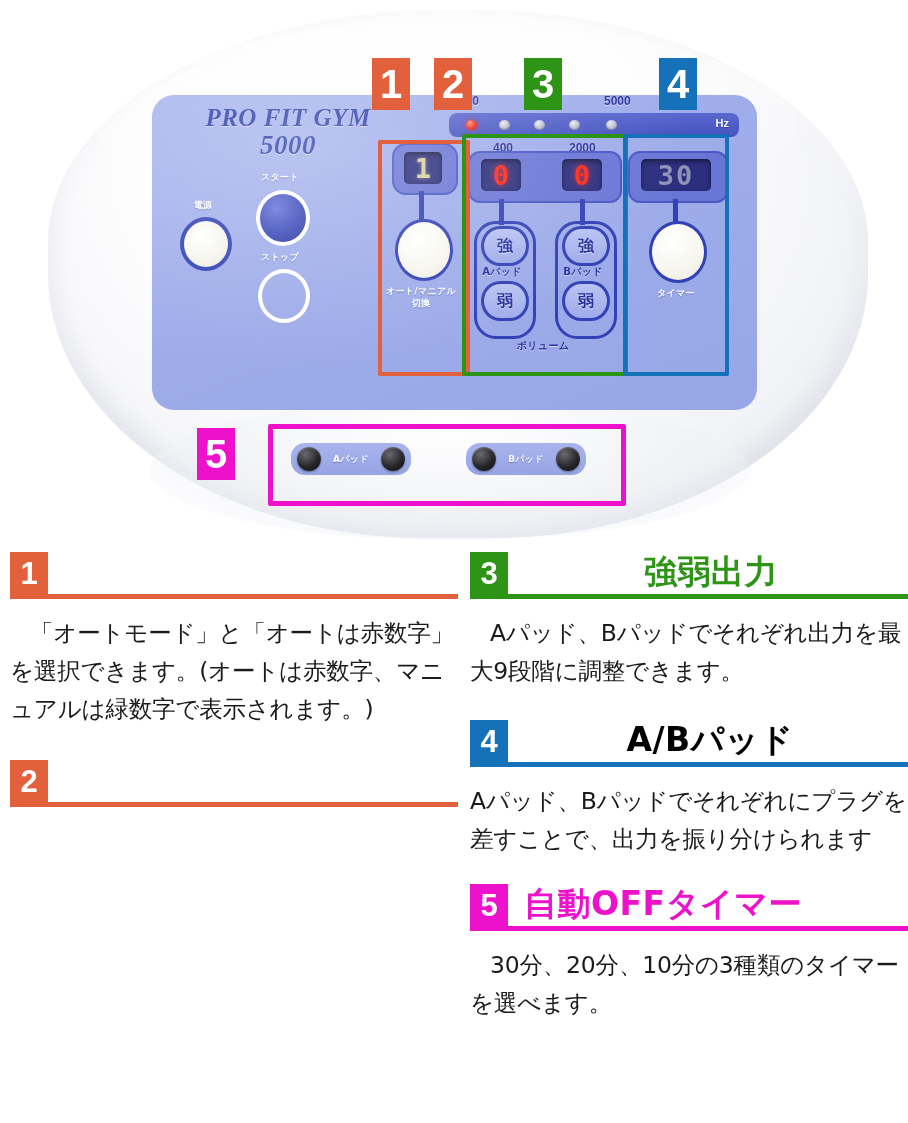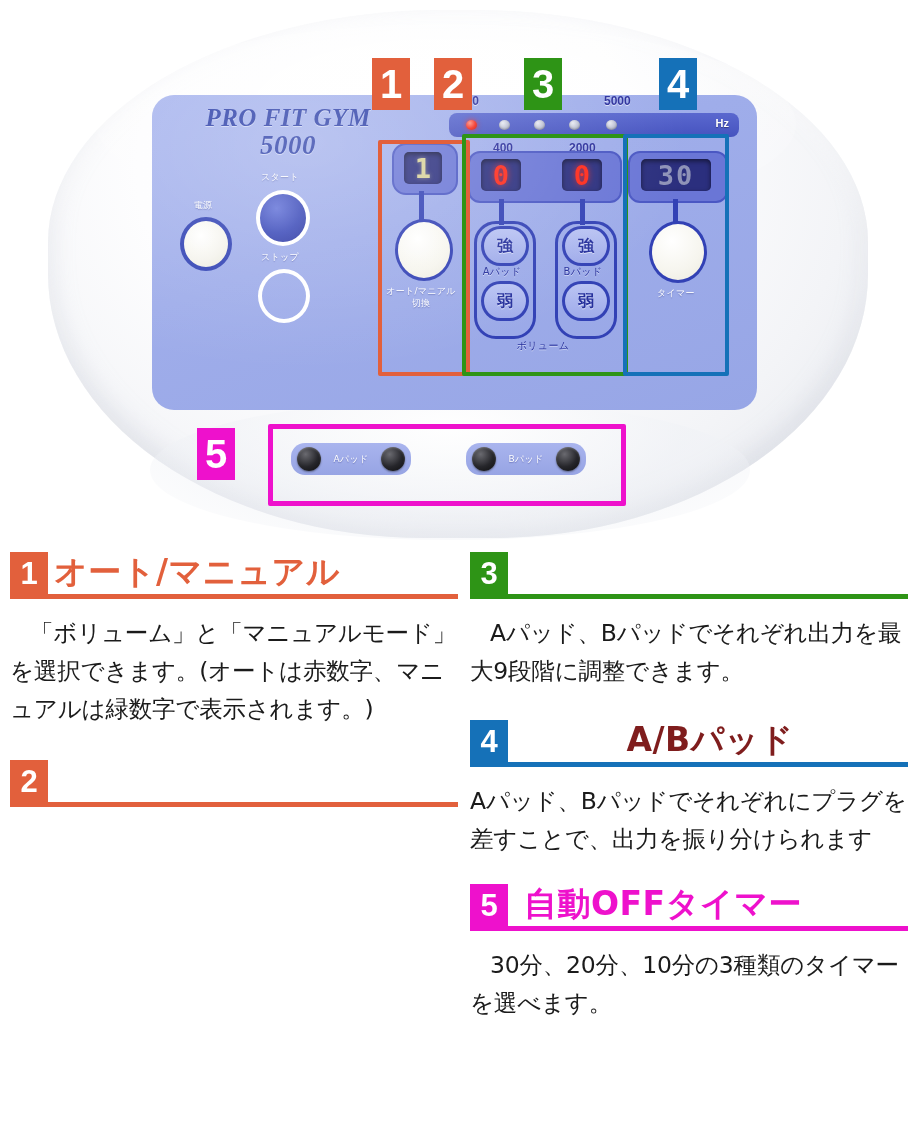--- a/index.html
+++ b/index.html
@@ -50,21 +50,21 @@
     font-family:"Liberation Serif","DejaVu Serif",serif;
     font-style:italic;font-weight:700;color:#2b3ea8;
     letter-spacing:.5px;line-height:1.04;
     text-shadow:0 1px 0 rgba(255,255,255,.45);
   }
   .logo .l1{font-size:25px;display:block;}
   .logo .l2{font-size:27px;display:block;}
 
   .jp-lbl{
     font-family:"DejaVu Sans","Liberation Sans",sans-serif;
-    color:#ffffff;font-weight:400;font-size:9px;letter-spacing:.3px;
+    color:#ffffff;font-weight:700;font-size:9px;letter-spacing:.3px;
     text-shadow:0 1px 1px rgba(60,70,150,.5);
     white-space:nowrap;text-align:center;
   }
   .jp-lbl.dark{color:#26309c;text-shadow:0 1px 0 rgba(255,255,255,.5);}
 
   
   .rbtn{position:absolute;border-radius:50%;}
   .rbtn.power{
     left:28px;top:122px;width:44px;height:46px;
     background:radial-gradient(circle at 38% 32%,#ffffff,#f4f3ec 60%,#e9e7db 100%);
@@ -313,49 +313,49 @@
 </div>
 
 <div id="info">
 
   <div class="col left">
 
     <div class="sec">
       <div class="sec-head">
         <div class="sec-num" style="background:#E2603C;">1</div>
         <div class="sec-rule" style="width:448px;background:#E2603C;"></div>
-        <div class="sec-title" style="color:#E2603C;">オート/マニュアル</div>
-      </div>
-      <div class="sec-body indent">「ボリューム」と「マニュアルモード」を選択できます。(オートは赤数字、マニュアルは緑数字で表示されます。)</div>
+      </div>
+      <div class="sec-body indent">「オートモード」と「オートは赤数字」を選択できます。(オートは赤数字、マニュアルは緑数字で表示されます。)</div>
     </div>
 
     <div class="sec" style="margin-top:32px;">
       <div class="sec-head">
         <div class="sec-num" style="background:#E2603C;">2</div>
         <div class="sec-rule" style="width:448px;background:#E2603C;"></div>
       </div>
     </div>
 
   </div>
 
   <div class="col right">
 
     <div class="sec">
       <div class="sec-head">
         <div class="sec-num" style="background:#2E9416;">3</div>
         <div class="sec-rule" style="width:438px;background:#2E9416;"></div>
+        <div class="sec-title center" style="color:#2E9416;left:44px;right:10px;">強弱出力</div>
       </div>
       <div class="sec-body indent">Aパッド、Bパッドでそれぞれ出力を最大9段階に調整できます。</div>
     </div>
 
     <div class="sec" style="margin-top:30px;">
       <div class="sec-head">
         <div class="sec-num" style="background:#1571B8;">4</div>
         <div class="sec-rule" style="width:438px;background:#1571B8;"></div>
-        <div class="sec-title center" style="color:#7f1d1d;left:44px;right:12px;">A/Bパッド</div>
+        <div class="sec-title center" style="color:#000000;left:44px;right:12px;">A/Bパッド</div>
       </div>
       <div class="sec-body">Aパッド、Bパッドでそれぞれにプラグを差すことで、出力を振り分けられます</div>
     </div>
 
     <div class="sec" style="margin-top:26px;">
       <div class="sec-head">
         <div class="sec-num" style="background:#EE11CC;">5</div>
         <div class="sec-rule" style="width:438px;background:#EE11CC;"></div>
         <div class="sec-title" style="color:#EE11CC;left:54px;">自動OFFタイマー</div>
       </div>

